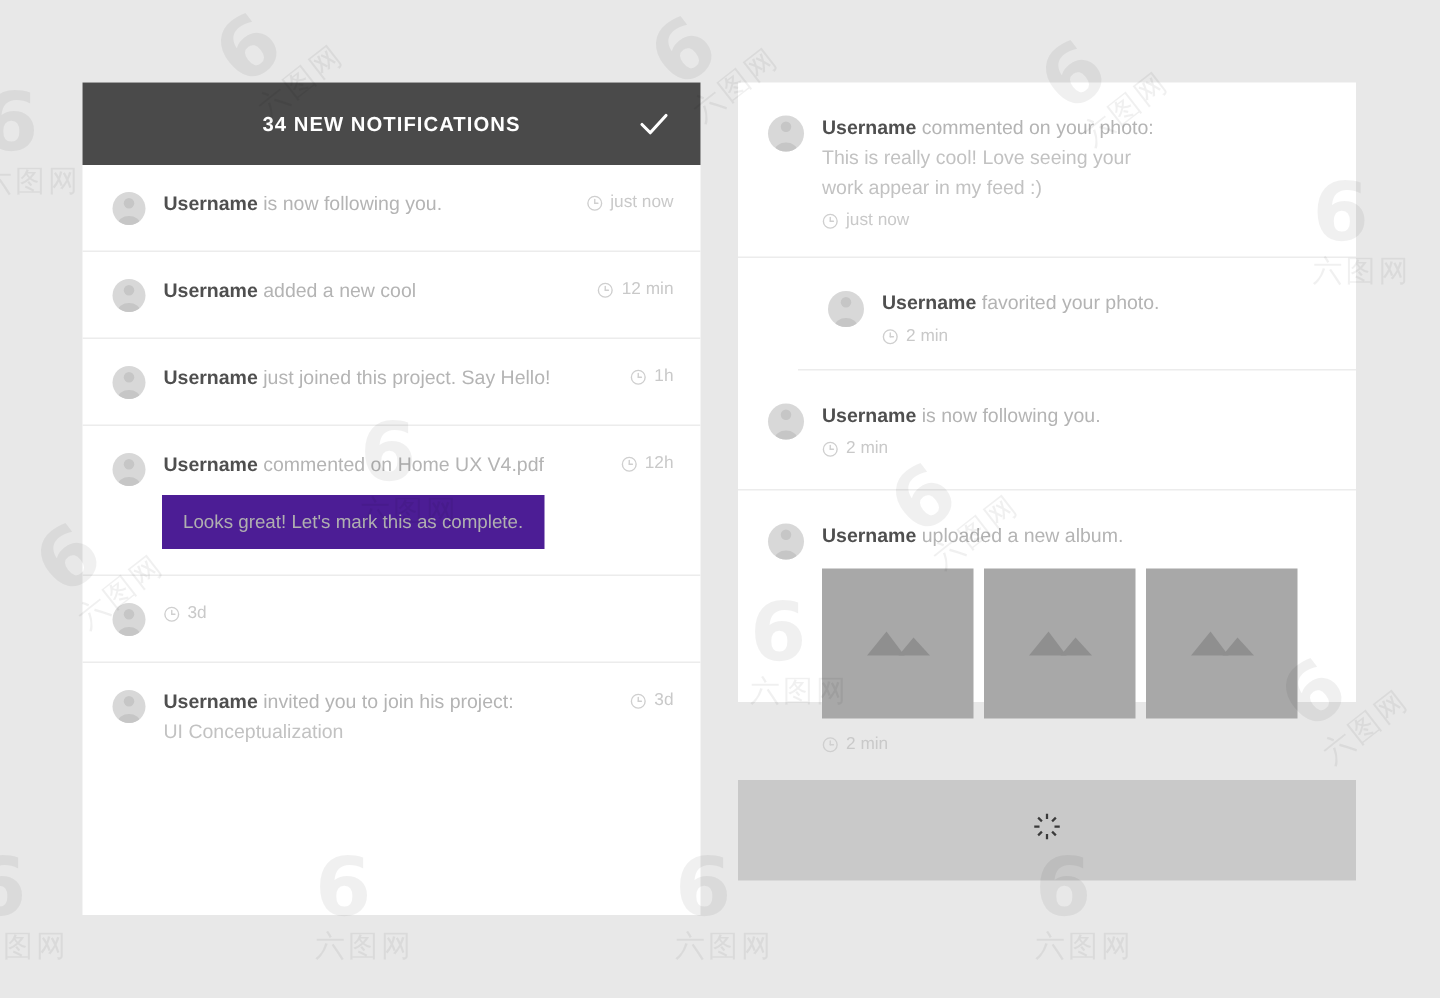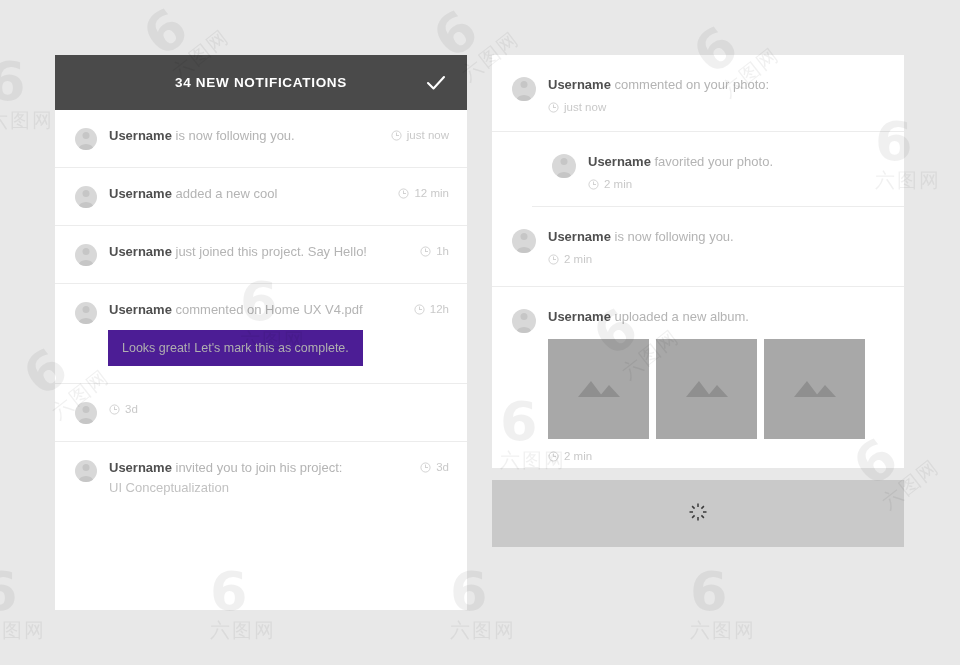--- a/index.html
+++ b/index.html
@@ -371,20 +371,22 @@
 
 <div class="panel" id="right-panel">
   <div class="rp-body">
 
     <div class="notif-row" style="padding-top:21px;padding-bottom:18px;">
       <span class="avatar big"></span>
       <div class="notif-body">
         <div class="notif-line">
           <span class="uname">Username</span><span> commented on your photo:</span>
         </div>
+        <div class="notif-sub">This is really cool! Love seeing your</div>
+        <div class="notif-sub">work appear in my feed :)</div>
         <div class="stack-time">
           <span class="clock-icon">
             <svg width="11" height="11" viewBox="0 0 12 12" aria-hidden="true">
               <circle cx="6" cy="6" r="5" fill="none" stroke="#cfcfcf" stroke-width="1"></circle>
               <line x1="6" y1="6" x2="6" y2="3.2" stroke="#cfcfcf" stroke-width="1" stroke-linecap="round"></line>
               <line x1="6" y1="6" x2="8.3" y2="6" stroke="#cfcfcf" stroke-width="1" stroke-linecap="round"></line>
             </svg>
           </span>
           <span>just now</span>
         </div>

